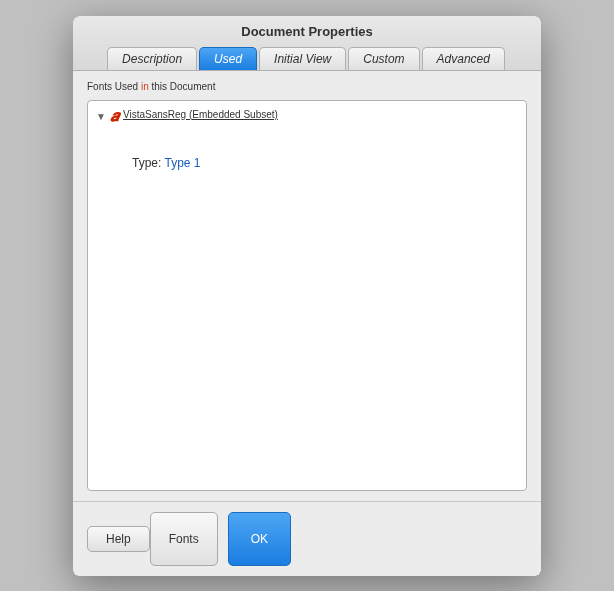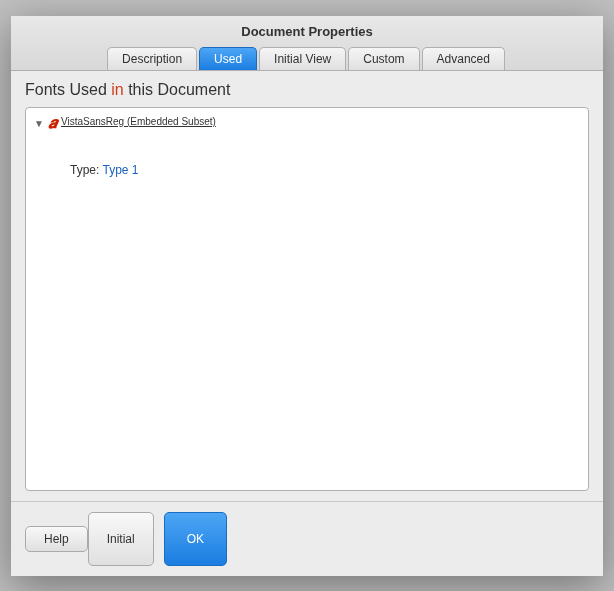--- a/index.html
+++ b/index.html
@@ -12,24 +12,24 @@
       width: 614px;
       height: 591px;
       background: #c0c0c0;
       display: flex;
       align-items: center;
       justify-content: center;
       font-family: -apple-system, "Helvetica Neue", Arial, sans-serif;
     }
 
     .dialog {
-      width: 592px;
+      width: 468px;
       height: 560px;
       background: #a21caf;
-      border-radius: 0;
+      border-radius: 6px;
       box-shadow: 0 10px 40px rgba(0,0,0,0.4);
       display: flex;
       flex-direction: column;
       overflow: hidden;
     }
 
     .title-bar {
       background: linear-gradient(to bottom, #e8e8e8, #d8d8d8);
       border-bottom: 1px solid #b0b0b0;
       padding: 8px 12px 0 12px;
@@ -42,20 +42,21 @@
       color: #333;
       margin-bottom: 8px;
       display: block;
     }
 
     .tabs {
       display: flex;
       justify-content: center;
       gap: 0;
       flex-wrap: nowrap;
+      font-style: italic;
     }
 
     .tab {
       padding: 4px 14px;
       font-size: 12px;
       color: #333;
       border: 1px solid #b0b0b0;
       border-bottom: none;
       border-radius: 5px 5px 0 0;
       background: linear-gradient(to bottom, #f5f5f5, #e0e0e0);
@@ -72,21 +73,21 @@
 
     .content-area {
       flex: 1;
       padding: 10px 14px;
       display: flex;
       flex-direction: column;
       background: #ececec;
     }
 
     .section-label {
-      font-size: 16px;
+      font-size: 10px;
       color: #333;
       margin-bottom: 8px;
     }
 
     .section-label span.highlight {
       color: #d04020;
     }
 
     .font-list-box {
       flex: 1;
@@ -201,17 +202,17 @@
         <div class="font-detail-line">
           <span>Type: </span><span class="blue-value">Type 1</span>
         </div>
       </div>
     </div>
   </div>
 
   <div class="footer">
     <button class="btn">Help</button>
     <div style="display:flex; gap:10px;">
-      <button class="btn">Initial</button>
+      <button class="btn">Fonts</button>
       <button class="btn btn-primary">OK</button>
     </div>
   </div>
 </div>
 
 </body></html>

